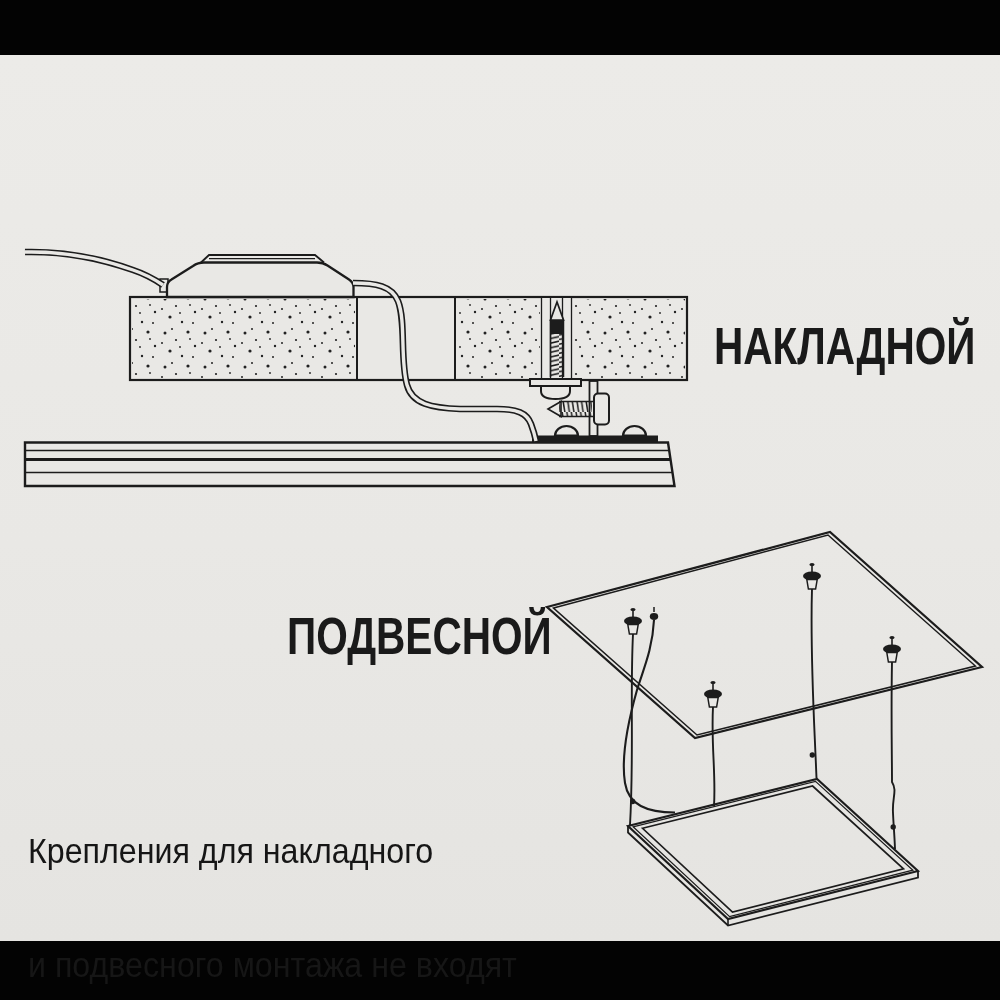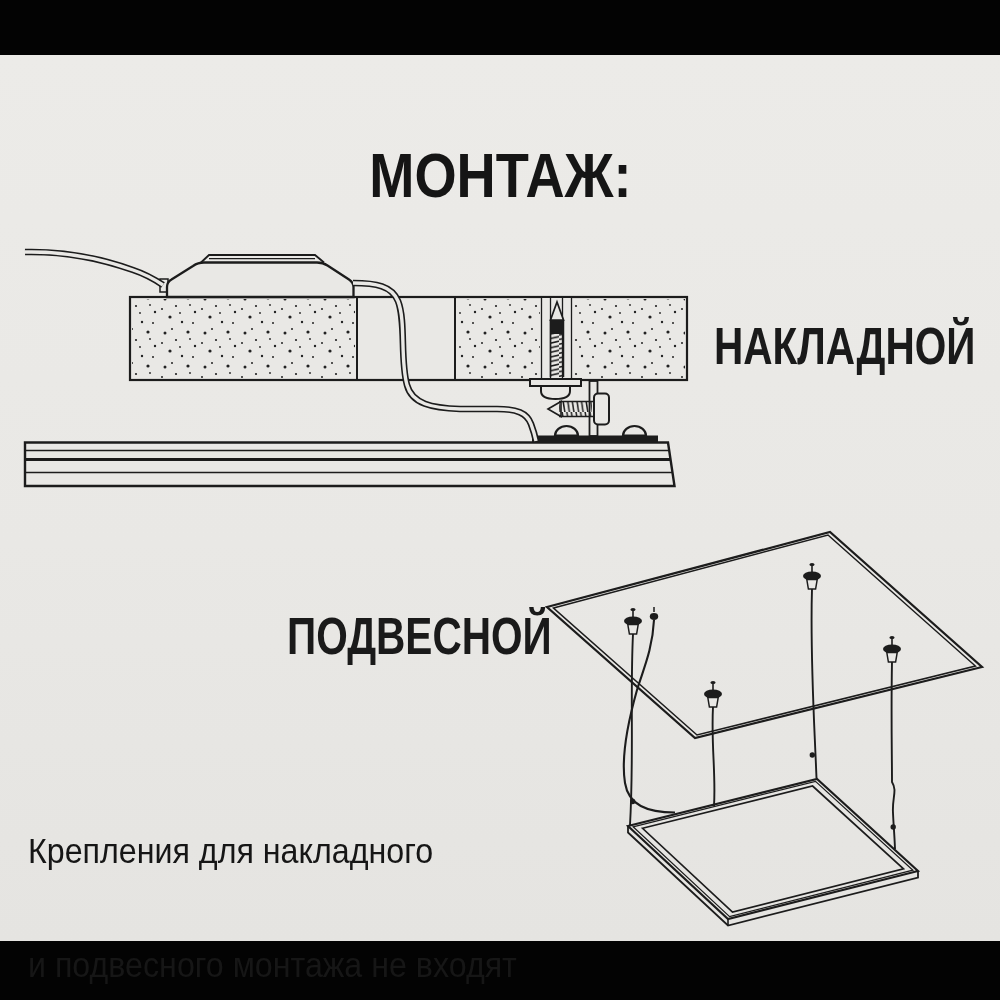--- a/index.html
+++ b/index.html
@@ -29,23 +29,20 @@
 </style>
 </head>
 <body>
 
 <div class="stage">
   <div class="bar top"></div>
   <div class="bar bottom"></div>
 
   <div class="content">
 
-    <div class="title">
-      <span>МОНТАЖ:</span>
-    </div>
 
     <svg id="svg-surface" width="700" height="260" viewBox="0 180 700 260">
       <defs>
         <pattern id="speckle" width="40" height="34" patternUnits="userSpaceOnUse">
           <circle cx="5" cy="6" r="1.5" fill="#222"></circle>
           <circle cx="16" cy="13" r="1.1" fill="#222"></circle>
           <circle cx="28" cy="5" r="1.6" fill="#222"></circle>
           <circle cx="35" cy="19" r="1.2" fill="#222"></circle>
           <circle cx="10" cy="24" r="1.6" fill="#222"></circle>
           <circle cx="22" cy="29" r="1.2" fill="#222"></circle>

